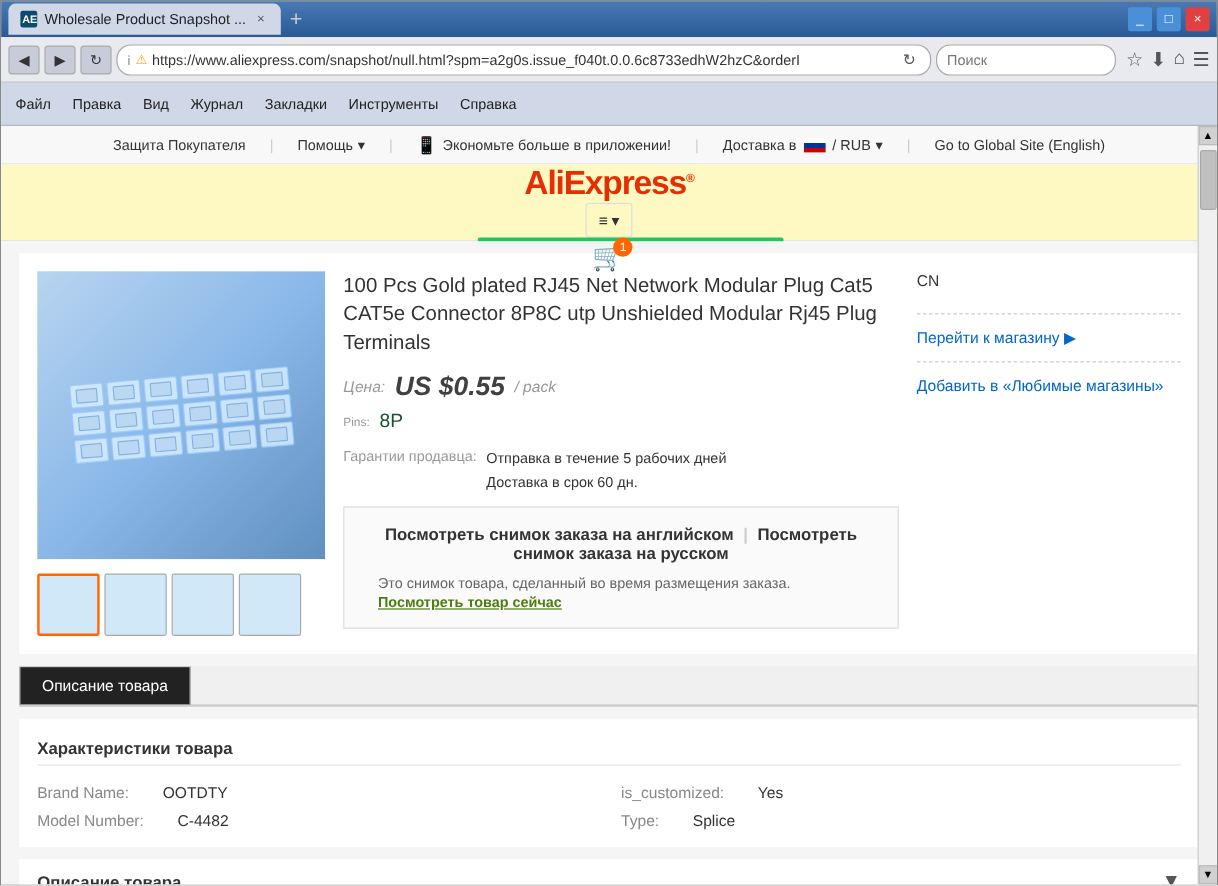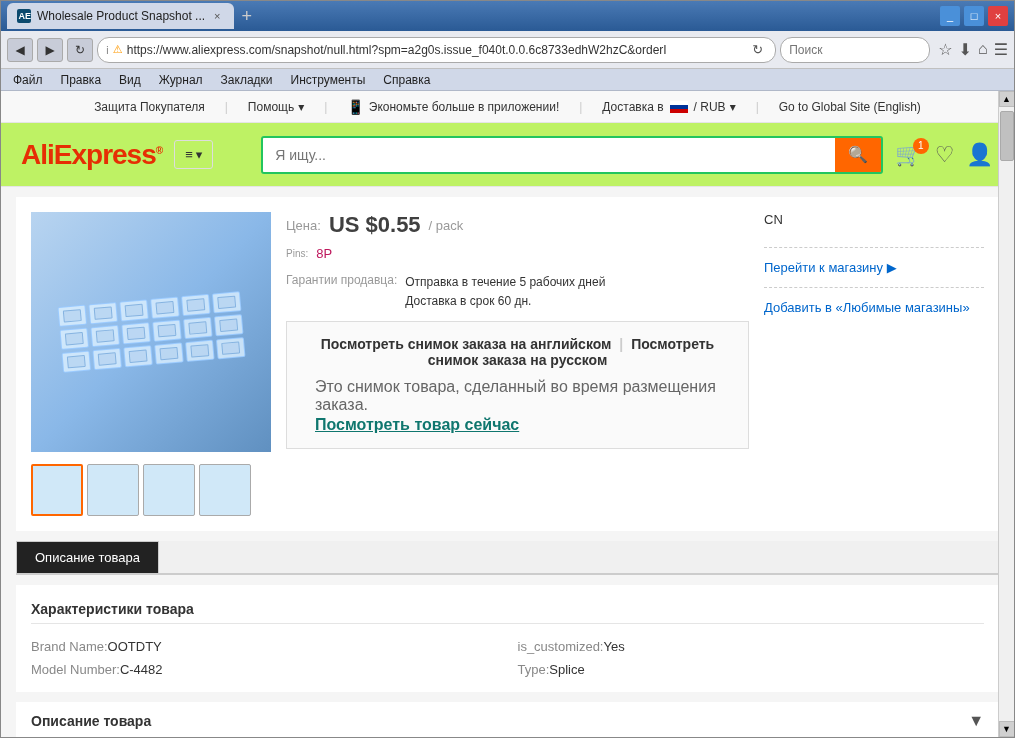--- a/index.html
+++ b/index.html
@@ -76,21 +76,21 @@
       display: flex;
       align-items: center;
     }
     .search-box input { border: none; outline: none; width: 100%; font-size: 12px; }
     .nav-icons { display: flex; gap: 6px; margin-left: 4px; }
     .nav-icon { font-size: 16px; color: #555; cursor: pointer; }
 
     
     .menu-bar {
       background: #d0d8e8;
-      height: 22px;
+      height: 36px;
       display: flex;
       align-items: center;
       padding: 0 4px;
       gap: 2px;
       border-bottom: 1px solid #b0b8c8;
       flex-shrink: 0;
     }
     .menu-item { padding: 1px 8px; font-size: 12px; color: #222; cursor: pointer; border-radius: 2px; }
 
     
@@ -105,28 +105,29 @@
       font-size: 12px;
       color: #333;
       padding: 0 20px;
       flex-shrink: 0;
     }
     .utility-item { display: flex; align-items: center; gap: 4px; cursor: pointer; }
     .utility-divider { color: #ccc; }
 
     
     .ae-header {
-      background: #bef264;
+      background: #fef9c3;
       height: 64px;
       display: flex;
       align-items: center;
       padding: 0 20px;
-      gap: 12px;
+      gap: 0;
       border-bottom: 1px solid #e5e5e5;
       flex-shrink: 0;
+      flex-direction: column;
     }
     .ae-logo { font-size: 28px; color: #e62e04; font-weight: bold; font-family: Arial, sans-serif; letter-spacing: -1px; }
     .ae-logo span { color: #e62e04; }
     .category-btn { display: flex; align-items: center; gap: 3px; padding: 6px 10px; border: 1px solid #ddd; border-radius: 3px; cursor: pointer; font-size: 13px; color: #333; }
     .search-main {
       flex: 1;
       height: 38px;
       border: 2px solid #22c55e;
       border-radius: 3px;
       display: flex;
@@ -218,43 +219,43 @@
       height: 52px;
       background: #d0e8f8;
       border: 1px solid #aaa;
       border-radius: 2px;
     }
     .thumb.active { border: 2px solid #f60; }
 
     
     .product-info { flex: 1; }
     .product-title { font-size: 17px; color: #333; line-height: 1.4; margin-bottom: 12px; font-weight: normal; }
-    .price-row { display: flex; align-items: center; gap: 8px; margin-bottom: 8px; }
+    .price-row { display: flex; align-items: center; gap: 8px; margin-bottom: 8px; font-style: italic; }
     .price-label { color: #999; font-size: 13px; }
     .price-value { color: #404040; font-size: 22px; font-weight: bold; }
     .price-unit { color: #999; font-size: 13px; }
     .pins-row { display: flex; align-items: center; gap: 8px; margin-bottom: 12px; }
     .pins-label { color: #999; font-size: 10px; }
-    .pins-value { color: #be185d; font-size: 13px; }
+    .pins-value { color: #14532d; font-size: 16px; }
     .guarantee-row { display: flex; gap: 8px; margin-bottom: 6px; }
     .guarantee-label { color: #999; font-size: 12px; white-space: nowrap; }
     .guarantee-text { color: #333; font-size: 12px; line-height: 1.6; }
 
     
     .snapshot-box {
       border: 1px solid #ddd;
       padding: 14px 28px;
       margin-top: 10px;
       text-align: center;
       background: #fafafa;
     }
     .snapshot-links { font-size: 14px; font-weight: bold; color: #333; margin-bottom: 10px; }
     .snapshot-links a { color: #333; text-decoration: none; }
     .snapshot-links span { color: #ccc; margin: 0 4px; }
-    .snapshot-note { font-size: 16px; color: #666; text-align: left; }
+    .snapshot-note { font-size: 12px; color: #666; text-align: left; }
     .snapshot-note a { color: #0066cc; text-decoration: underline; font-weight: bold; }
 
     
     .product-sidebar {
       width: 220px;
       flex-shrink: 0;
       display: flex;
       flex-direction: column;
       gap: 6px;
     }
@@ -296,21 +297,21 @@
       margin-bottom: 10px;
     }
     .char-grid {
       display: grid;
       grid-template-columns: 1fr 1fr;
       gap: 8px 20px;
       padding: 5px 0;
     }
     .char-item { font-size: 13px; color: #555; }
     .char-label { color: #888; }
-    .char-value { color: #333; }
+    .char-value { color: #333; margin-left: 28px; }
 
     
     .description-section {
       background: white;
       padding: 10px 15px;
       display: flex;
       align-items: center;
       justify-content: space-between;
       flex-shrink: 0;
     }
@@ -454,20 +455,21 @@
           </div>
           <div class="thumbnail-row">
             <div class="thumb active"></div>
             <div class="thumb"></div>
             <div class="thumb"></div>
             <div class="thumb"></div>
           </div>
         </div>
 
         <div class="product-info">
+          <h1 class="product-title">100 Pcs Gold plated RJ45 Net Network Modular Plug Cat5 CAT5e Connector 8P8C utp Unshielded Modular Rj45 Plug Terminals</h1>
 
           <div class="price-row">
             <span class="price-label">Цена:</span>
             <span class="price-value">US $0.55</span>
             <span class="price-unit">/ pack</span>
           </div>
 
           <div class="pins-row">
             <span class="pins-label">Pins:</span>
             <span class="pins-value">8P</span>
@@ -482,21 +484,21 @@
           </div>
 
           <div class="snapshot-box">
             <div class="snapshot-links">
               <a>Посмотреть снимок заказа на английском</a>
               <span> | </span>
               <a>Посмотреть снимок заказа на русском</a>
             </div>
             <div class="snapshot-note">
               <span>Это снимок товара, сделанный во время размещения заказа.</span>
-              <a style="color:#0f766e;text-decoration:underline;font-weight:bold;display:block;margin-top:2px;">Посмотреть товар сейчас</a>
+              <a style="color:#4d7c0f;text-decoration:underline;font-weight:bold;display:block;margin-top:2px;">Посмотреть товар сейчас</a>
             </div>
           </div>
         </div>
 
         <div class="product-sidebar">
           <div class="seller-country">CN</div>
           <hr class="divider-line">
           <a class="sidebar-link">Перейти к магазину ▶</a>
           <hr class="divider-line">
           <a class="sidebar-link">Добавить в «Любимые магазины»</a>

